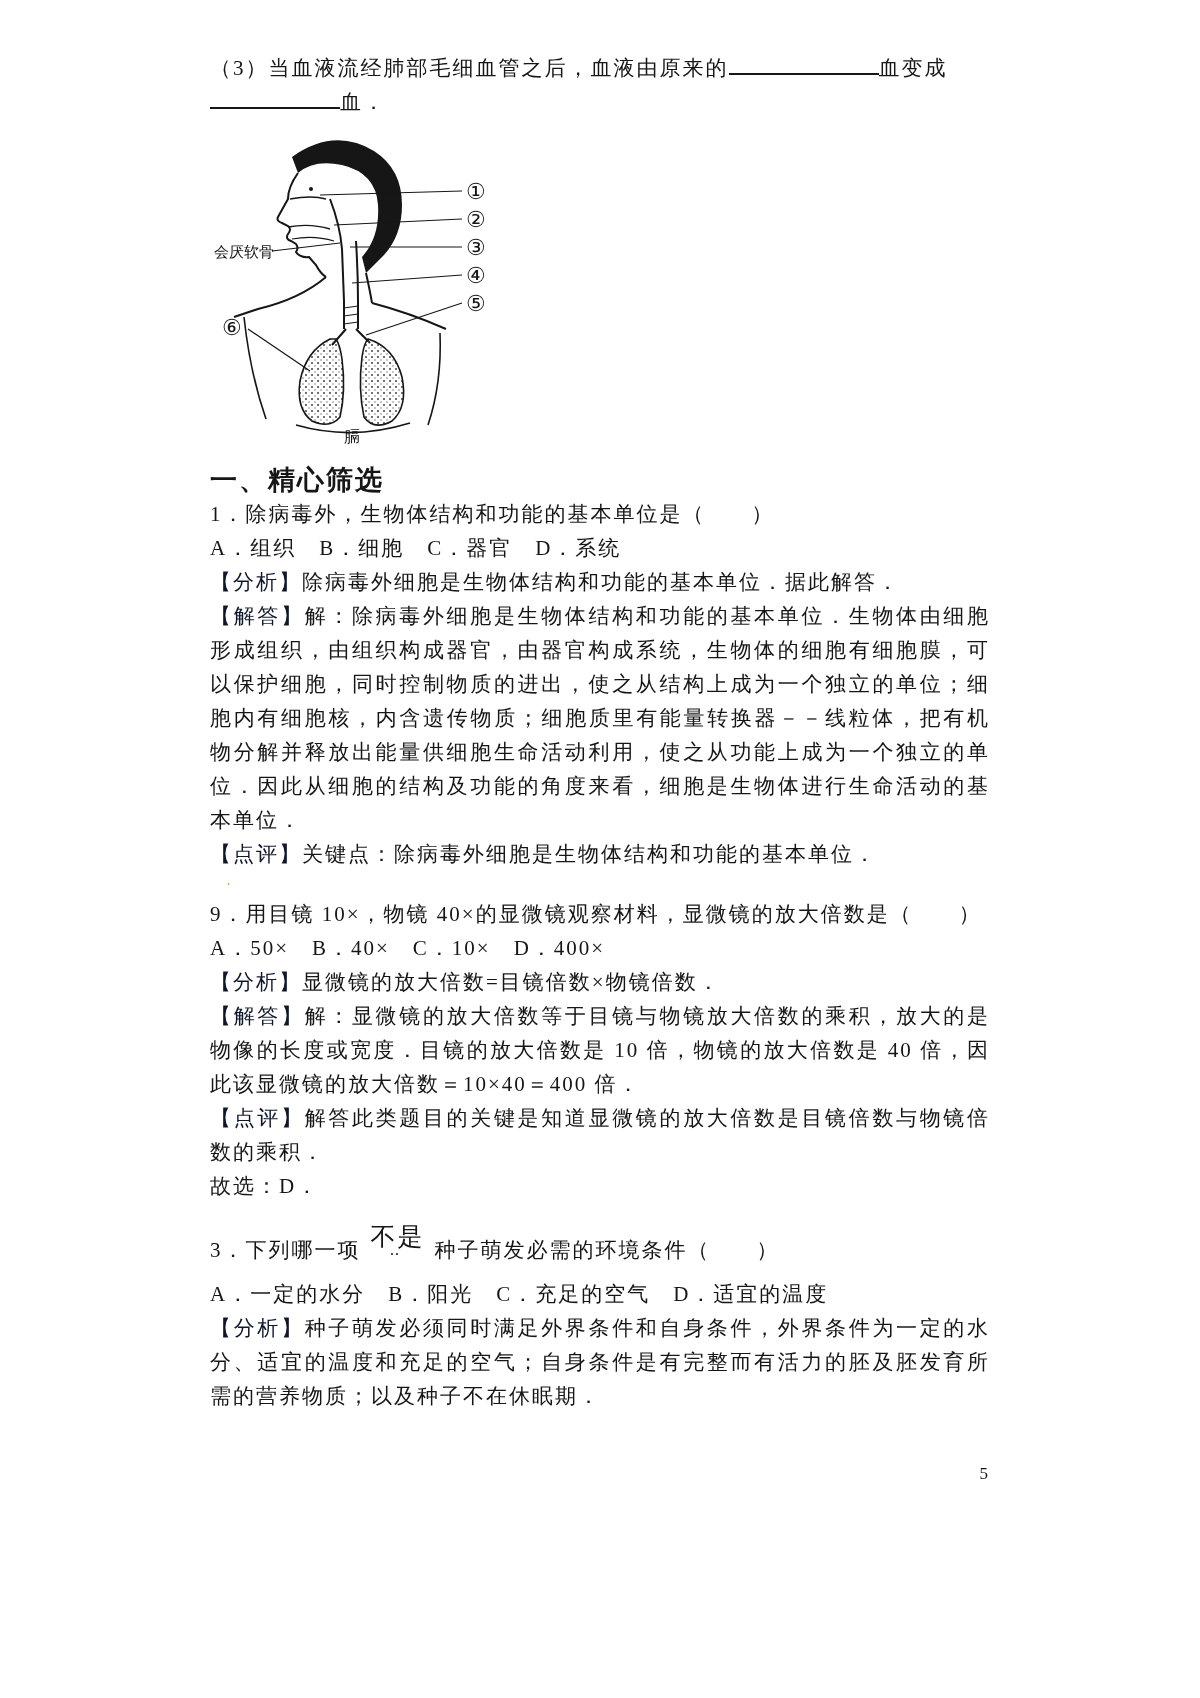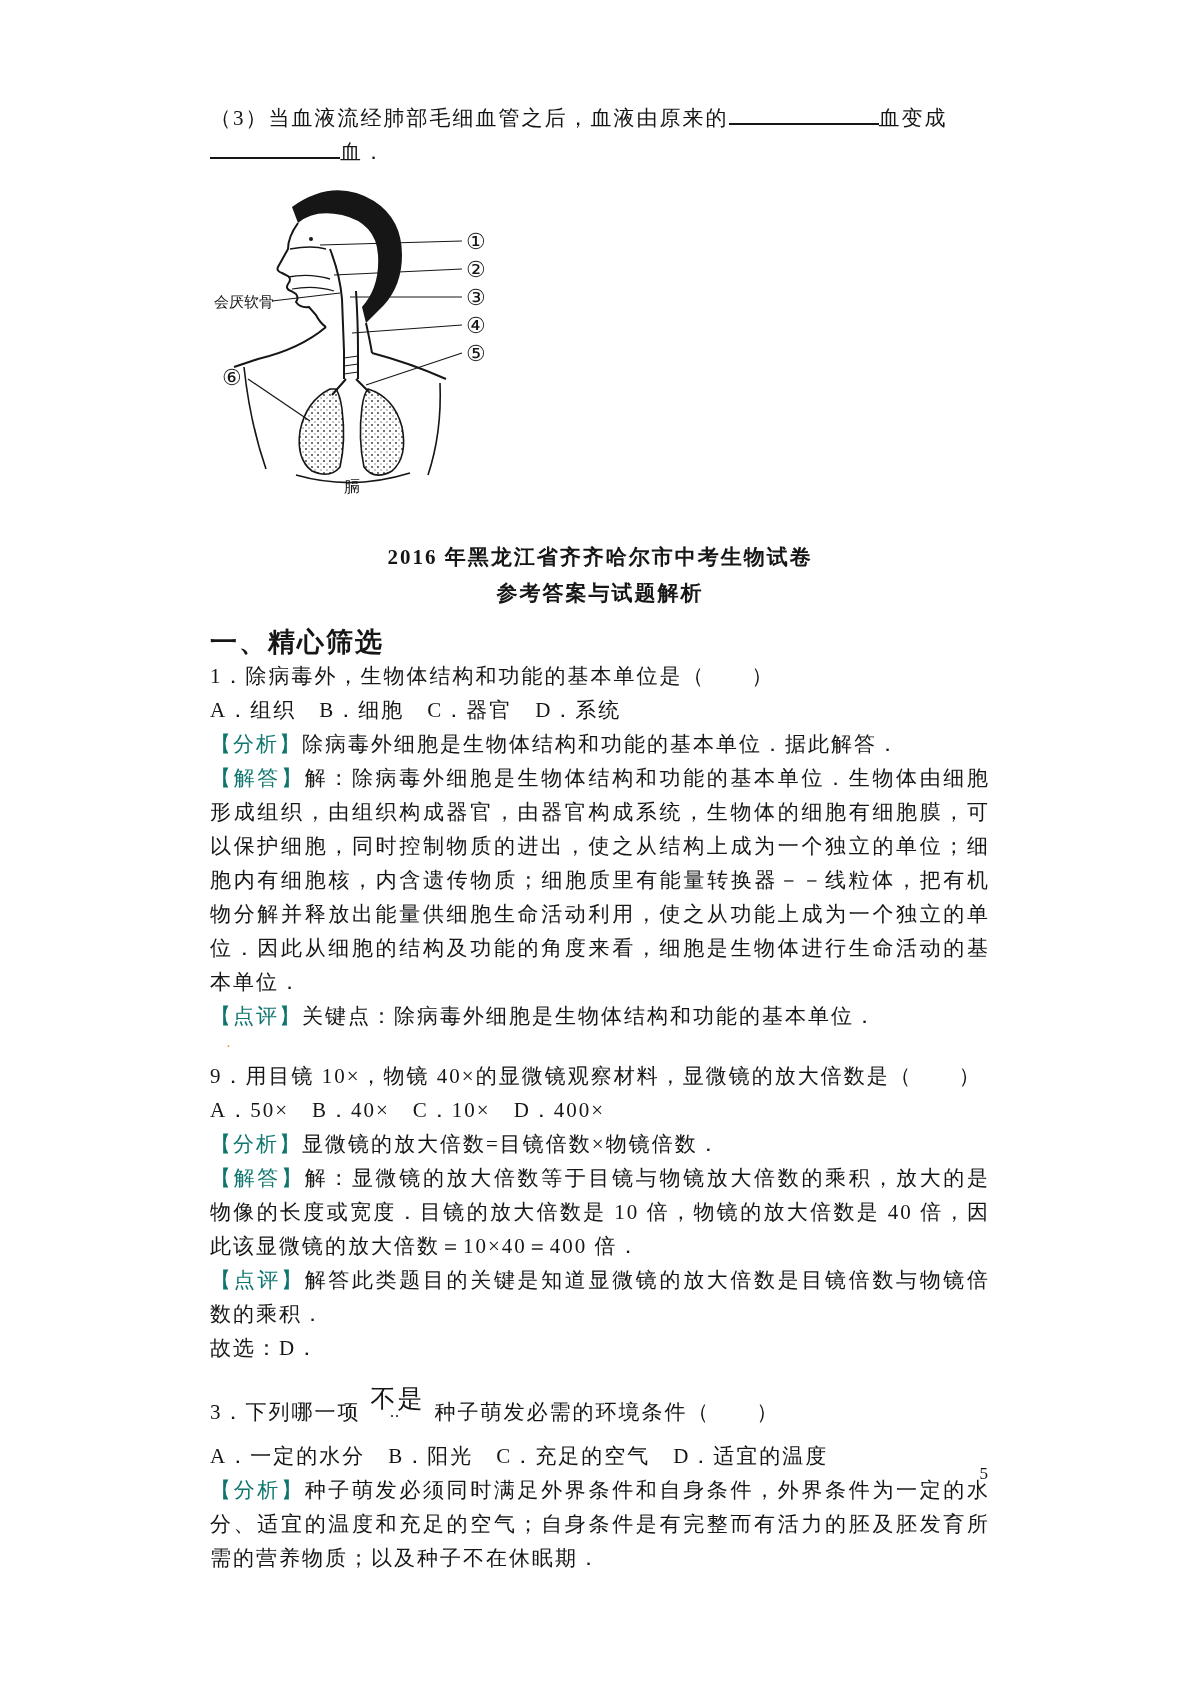--- a/index.html
+++ b/index.html
@@ -5,21 +5,21 @@
   * { margin:0; padding:0; box-sizing:border-box; }
   html,body { background:#ffffff; }
   body {
     font-family:"Liberation Serif","DejaVu Serif",serif;
     color:#161616;
   }
   .page {
     position:relative;
     width:980px; height:1698px;
     background:#ffffff;
-    padding:101px 100px 0 100px;
+    padding:51px 100px 0 100px;
     overflow:hidden;
     margin:0 auto;
   }
   .para {
     font-size:21px;
     line-height:34px;
     letter-spacing:2px;
     text-align:justify;
   }
   .fill-line { text-align:left; }
@@ -33,21 +33,21 @@
   .w2 { width:130px; }
   .figure { margin:14px 0 0 4px; width:310px; }
   .title-block { margin-top:40px; text-align:center; }
   .doc-title, .doc-subtitle {
     font-size:21px; font-weight:bold; line-height:36px; letter-spacing:2px;
   }
   .section-heading {
     margin-top:14px; font-size:27px; font-weight:bold;
     line-height:34px; letter-spacing:2px;
   }
-  .blue { color:#0f766e; }
+  .blue { color:#0f172a; }
   .stray {
     color:#e09a2f; font-size:15px; line-height:26px;
     margin-left:16px; height:26px;
   }
   .q3-stem { margin-top:30px; }
   .q3-options { margin-top:10px; }
   .emph {
     display:inline-block; position:relative; top:-12px;
     font-size:25px; line-height:22px; margin:0 10px;
     letter-spacing:2px;
@@ -120,24 +120,20 @@
         <text x="252" y="122">③</text>
         <text x="252" y="150">④</text>
         <text x="252" y="178">⑤</text>
         <text x="8" y="202">⑥</text>
       </g>
       <text x="0" y="124" font-size="15" fill="#161616">会厌软骨</text>
       <text x="130" y="309" font-size="16" fill="#161616">膈</text>
     </svg>
   </div>
 
-  <div class="title-block">
-    <div class="doc-title">2016 年黑龙江省齐齐哈尔市中考生物试卷</div>
-    <div class="doc-subtitle">参考答案与试题解析</div>
-  </div>
 
   <p class="section-heading">一、精心筛选</p>
 
   <section>
     <p class="para">1．除病毒外，生物体结构和功能的基本单位是（　　）</p>
     <p class="para">A．组织　B．细胞　C．器官　D．系统</p>
     <p class="para"><span class="blue">【分析】</span><span>除病毒外细胞是生物体结构和功能的基本单位．据此解答．</span></p>
     <p class="para"><span class="blue">【解答】</span><span>解：除病毒外细胞是生物体结构和功能的基本单位．生物体由细胞形成组织，由组织构成器官，由器官构成系统，生物体的细胞有细胞膜，可以保护细胞，同时控制物质的进出，使之从结构上成为一个独立的单位；细胞内有细胞核，内含遗传物质；细胞质里有能量转换器－－线粒体，把有机物分解并释放出能量供细胞生命活动利用，使之从功能上成为一个独立的单位．因此从细胞的结构及功能的角度来看，细胞是生物体进行生命活动的基本单位．</span></p>
     <p class="para"><span class="blue">【点评】</span><span>关键点：除病毒外细胞是生物体结构和功能的基本单位．</span></p>
   </section>

